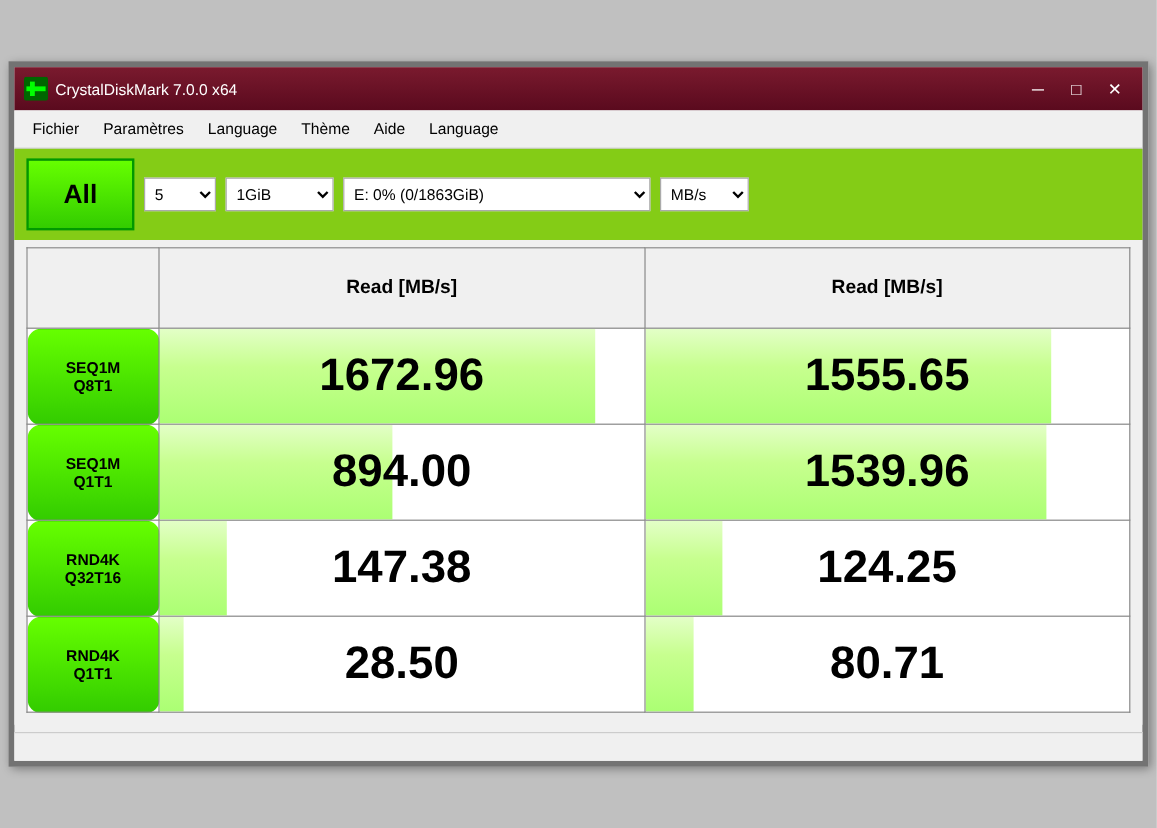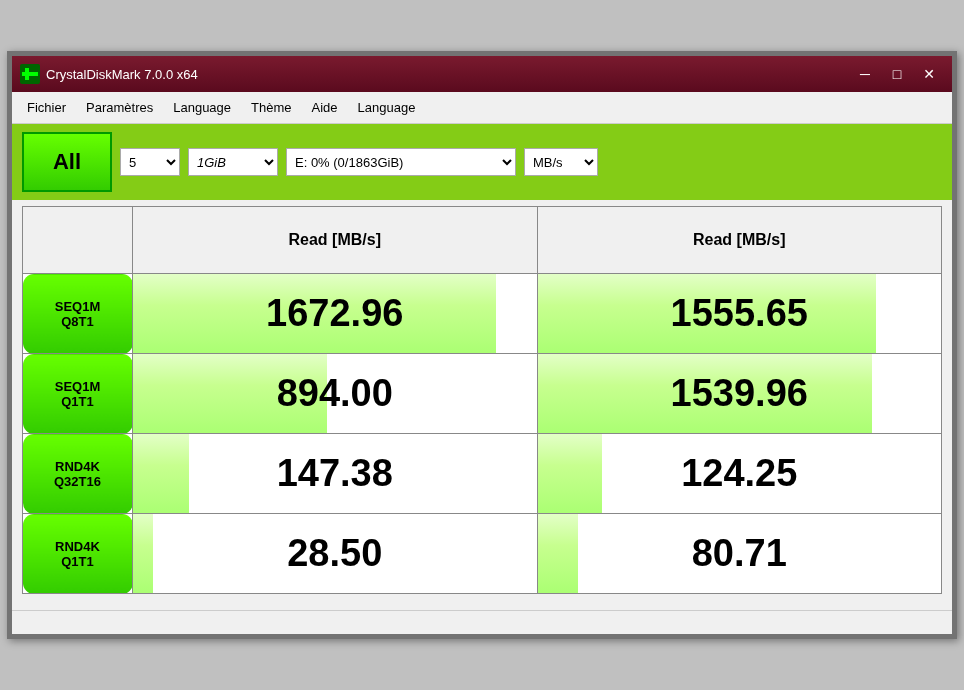--- a/index.html
+++ b/index.html
@@ -88,22 +88,22 @@
     }
     .select-box {
       height: 28px;
       border: 1px solid #aaa;
       background: white;
       font-size: 13px;
       cursor: pointer;
       padding: 2px 4px;
     }
     .select-count { width: 60px; }
-    .select-size { width: 90px; font-style: italic; }
-    .select-drive { width: 230px; }
+    .select-size { width: 90px; }
+    .select-drive { width: 256px; }
     .select-unit { width: 74px; }
     .main-content {
       padding: 6px 10px 10px 10px;
       background: #f0f0f0;
     }
     .results-table {
       width: 100%;
       border-collapse: collapse;
       background: white;
       border: 1px solid #888;

